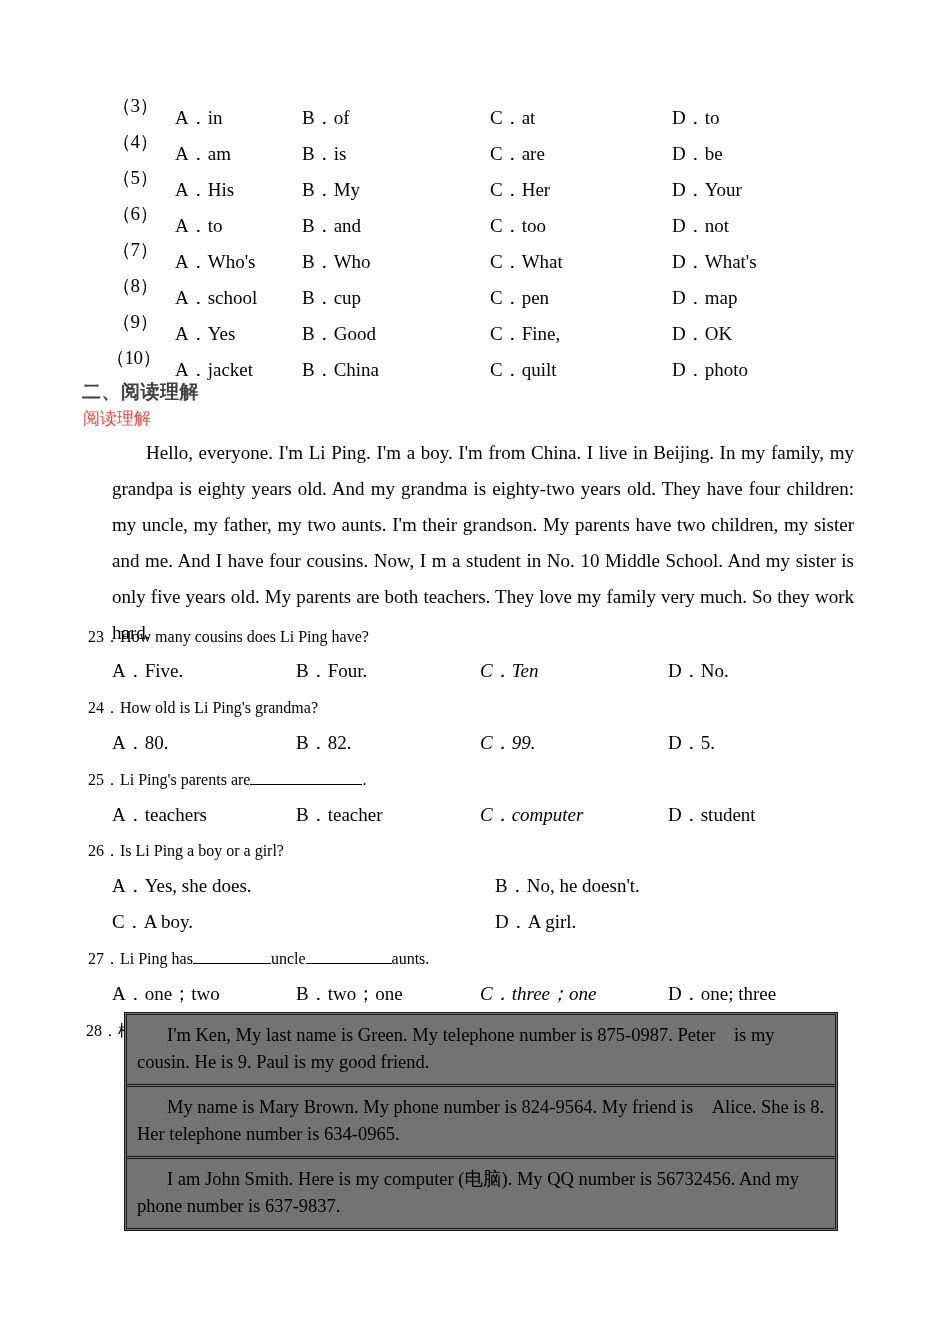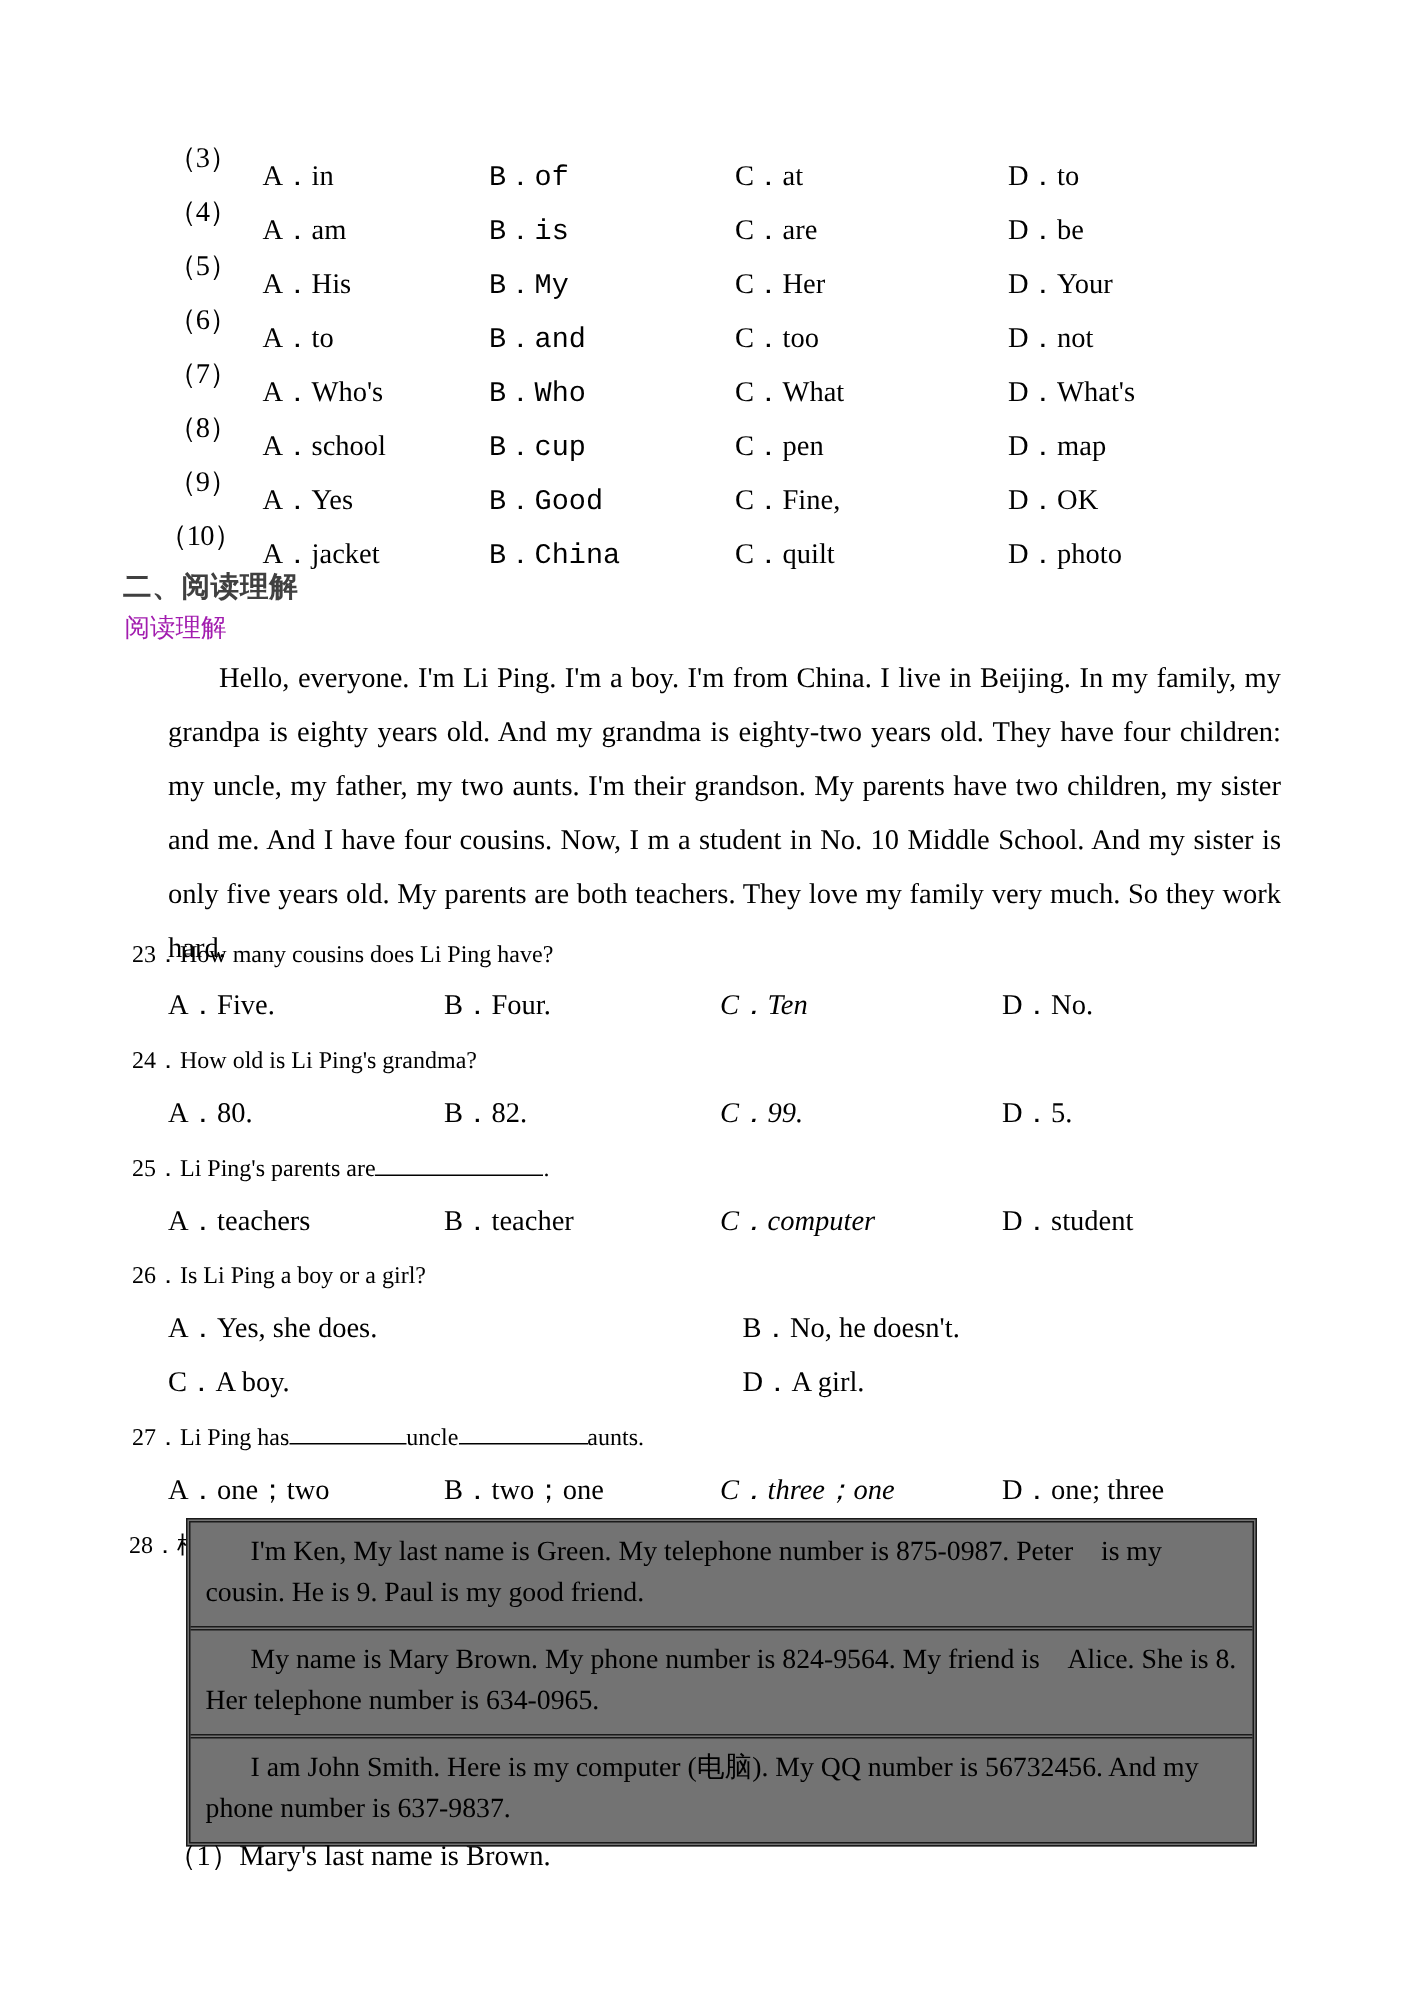--- a/index.html
+++ b/index.html
@@ -42,21 +42,21 @@
     letter-spacing: -0.5px;
   }
   .cloze-row.wide .num {
     left: 106px;
   }
   .cloze-row .opt {
     position: absolute;
     margin-top: 12px;
   }
   .cloze-row .opt.a { left: 175px; }
-  .cloze-row .opt.b { left: 326px; font-family: Liberation Mono, monospace; }
+  .cloze-row .opt.b { left: 302px; }
   .cloze-row .opt.c { left: 490px; }
   .cloze-row .opt.d { left: 672px; }
 
   
   .sec-heading {
     position: absolute;
     left: 82px;
     top: 378px;
     font-family: "DejaVu Sans", "Liberation Sans", sans-serif;
     font-weight: bold;
@@ -64,21 +64,21 @@
     line-height: 26px;
     letter-spacing: 0.5px;
     color: #404040;
   }
   .sec-sub {
     position: absolute;
     left: 83px;
     top: 407px;
     font-size: 17px;
     line-height: 24px;
-    color: #a21caf;
+    color: #ef4444;
   }
 
   
   .passage {
     position: absolute;
     left: 112px;
     top: 435px;
     width: 742px;
     font-size: 19px;
     line-height: 36px;
@@ -277,15 +277,14 @@
   </div>
 
   <div class="q-stem" style="top:1016px;left:86px;">28．根据材料内容判断正误。</div>
 
   <div class="materials">
     <div class="mat-row">I'm Ken, My last name is Green. My telephone number is 875-0987. Peter　is my cousin. He is 9. Paul is my good friend.</div>
     <div class="mat-row">My name is Mary Brown. My phone number is 824-9564. My friend is　Alice. She is 8. Her telephone number is 634-0965.</div>
     <div class="mat-row">I am John Smith. Here is my computer (电脑). My QQ number is 56732456. And my phone number is 637-9837.</div>
   </div>
 
-  <div class="tf-item">（1）Mary's last name is Brown.</div>
 
 </div>
 
 </body></html>

